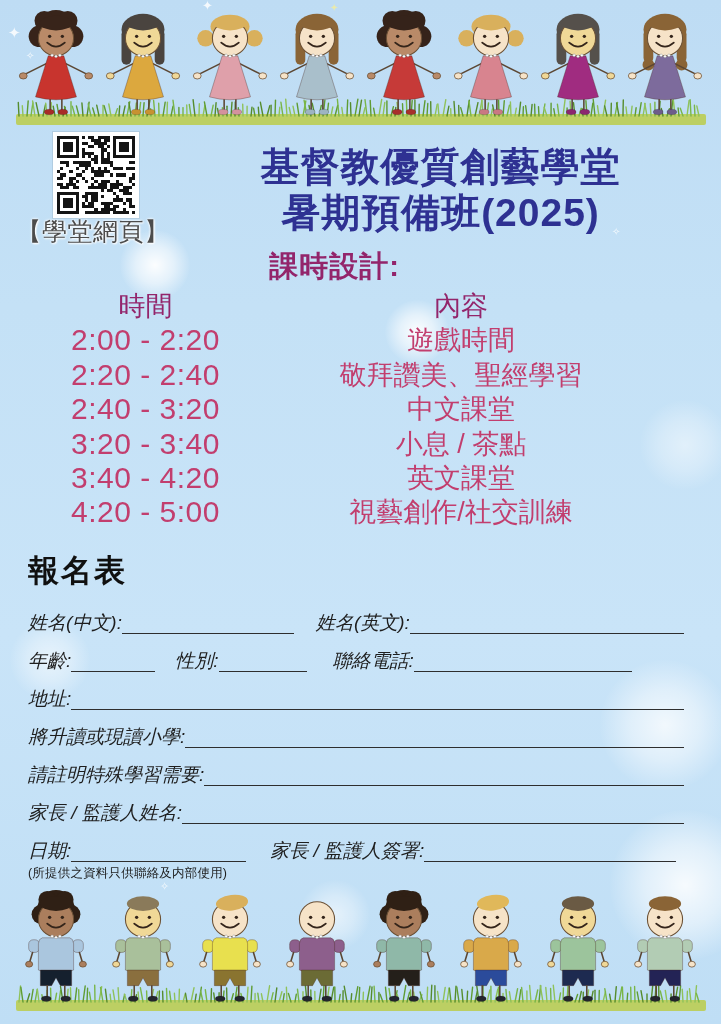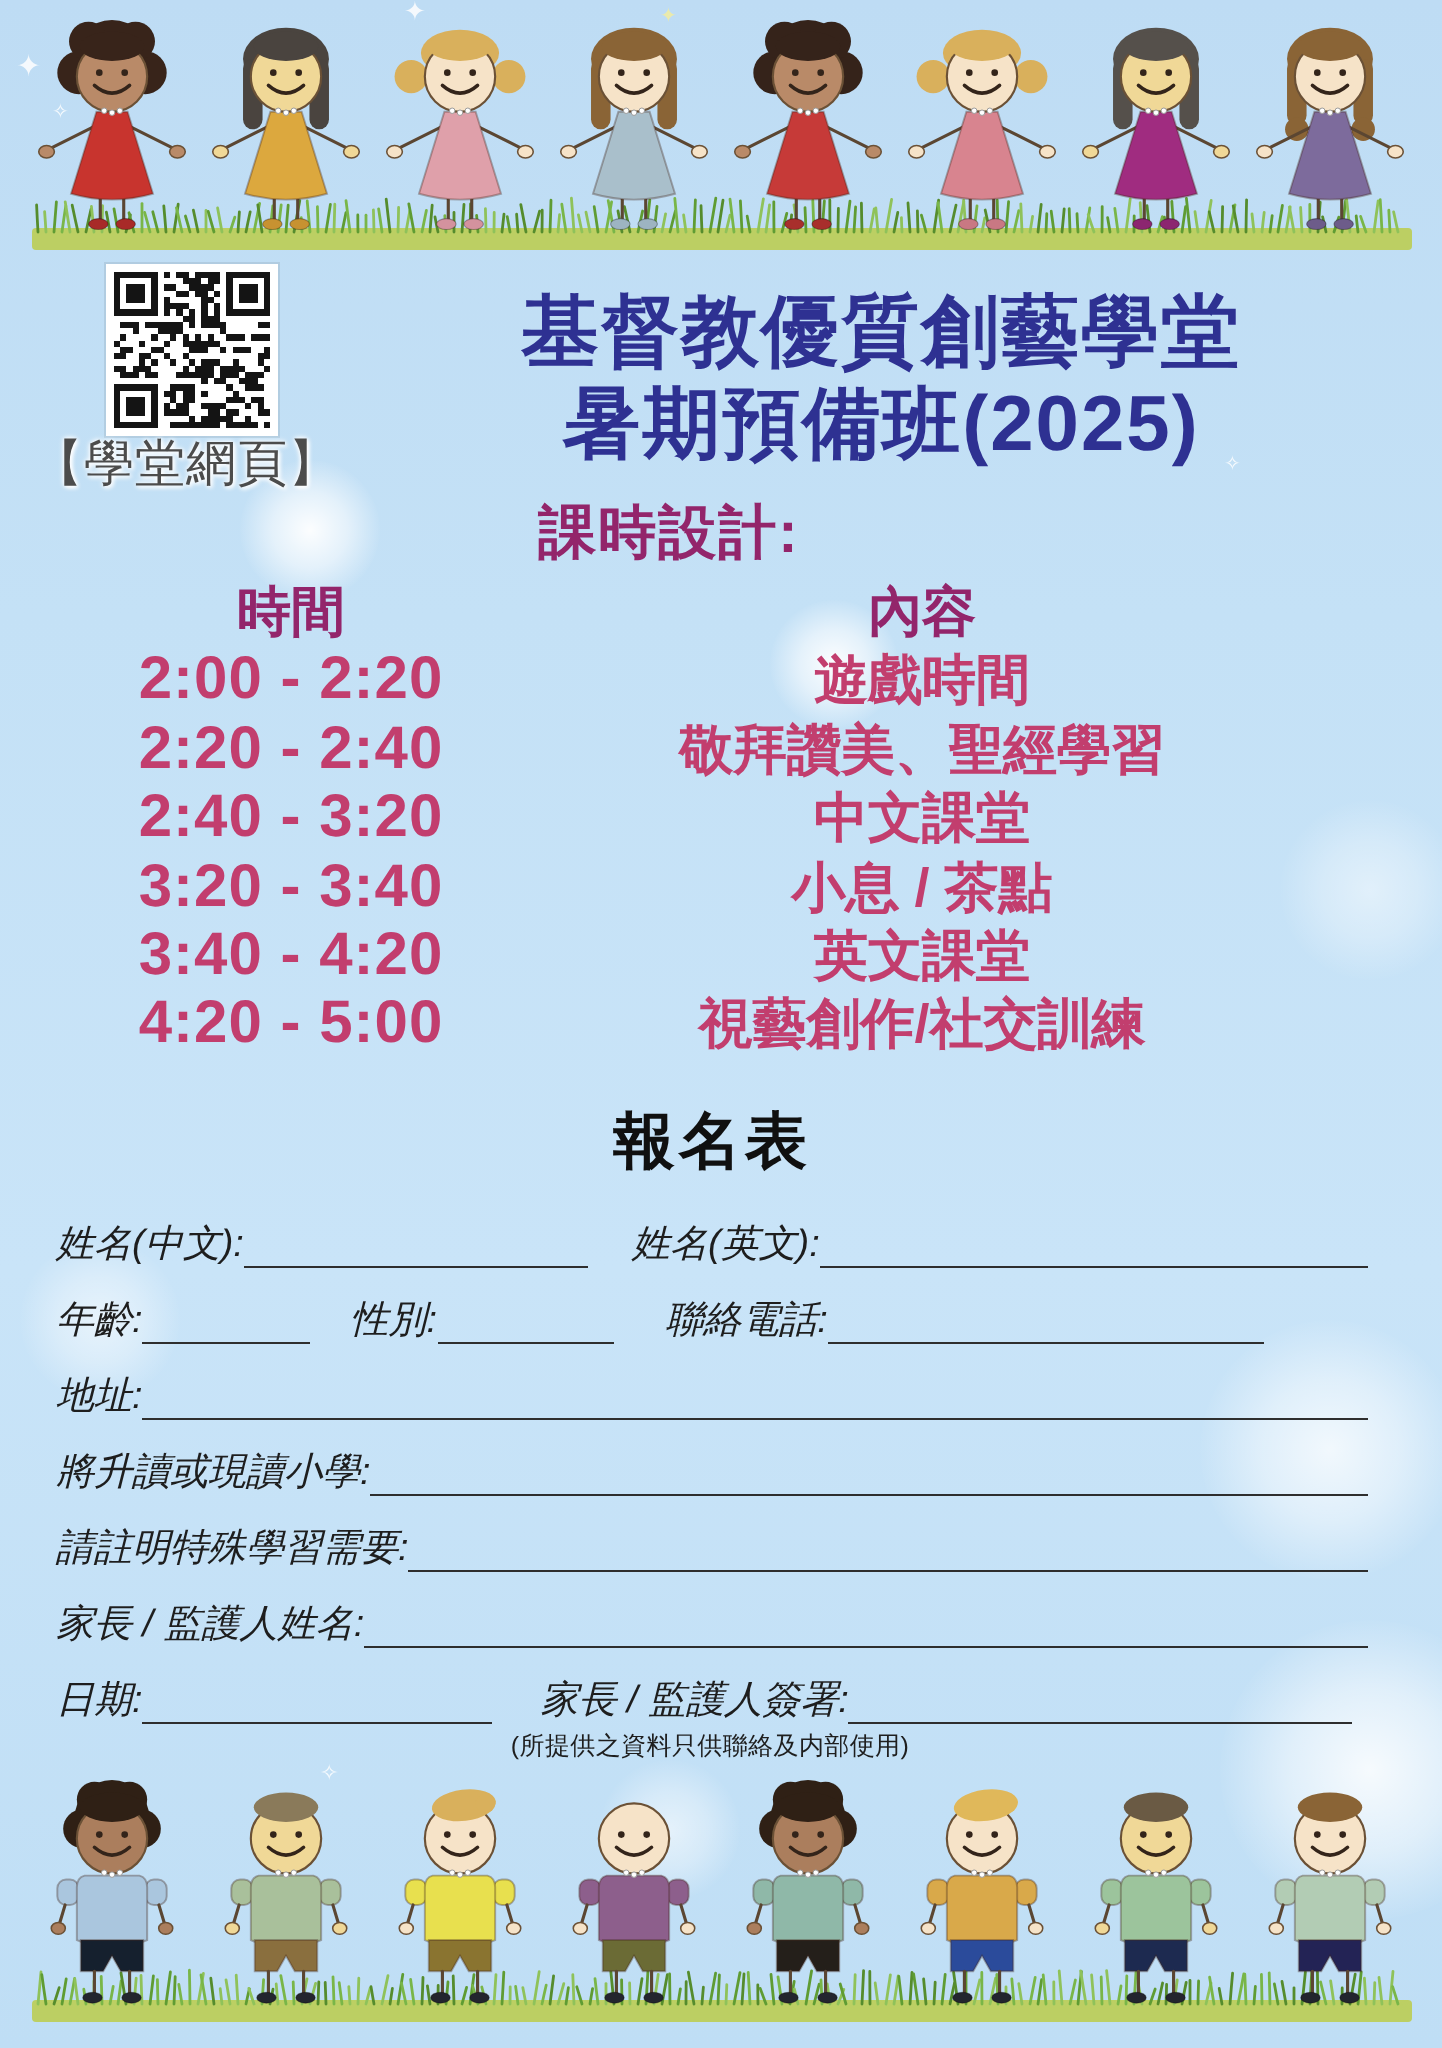--- a/index.html
+++ b/index.html
@@ -38,35 +38,35 @@
   .qr-box svg{display:block; width:78px; height:78px; shape-rendering:crispEdges;}
   .qr-label{position:absolute; left:14px; top:215px; width:158px; text-align:center;
     font-size:25px; color:#4c4c4c; letter-spacing:.5px;
     text-shadow:0 0 3px #fff, 0 0 2px #fff, 1px 1px 2px #fff;}
   .titles{position:absolute; left:160px; top:144px; width:561px; text-align:center;
     color:var(--title_navy,#2e3192); font-weight:bold; font-size:39px; line-height:46px; letter-spacing:1px;}
   
   .schedule{position:absolute; left:0; top:247px; width:669px; text-align:center;}
   .sched-heading{font-size:29px; font-weight:bold; color:var(--heading_magenta,#93256b); letter-spacing:1px;}
   .sched-grid{display:grid; grid-template-columns:235px 1fr; padding:2px 10px 0 28px;}
-  .sched-grid .cell{line-height:34.4px; font-weight:bold;}
+  .sched-grid .cell{line-height:34.4px; font-weight:normal;}
   .col-head{font-size:27px; color:var(--heading_magenta,#93256b);}
   .cell.time{font-size:30px; color:var(--schedule_pink,#c23e6e); letter-spacing:.5px;}
   .cell.content{font-size:27px; color:var(--schedule_pink,#c23e6e);}
   
   .form{position:absolute; left:28px; top:552px; width:656px; color:var(--form_text,#1e1e1e);}
-  .form-title{text-align:center; font-size:31px; line-height:38px; font-weight:bold; color:#101010; margin-bottom:20px; letter-spacing:2px;}
+  .form-title{font-size:31px; line-height:38px; font-weight:bold; color:#101010; margin-bottom:20px; letter-spacing:2px;}
   .f-row{display:flex; align-items:flex-end; height:24px; margin-bottom:14px; font-size:19px; white-space:nowrap;font-style:italic;}
   .f-label{line-height:22px;}
   .line{border-bottom:1.6px solid #2e2e2e; height:20px;}
   .w172{width:172px;} .w84{width:84px;} .w88{width:88px;} .w175{width:175px;}
   .grow{flex:1;}
   .gap22{margin-left:22px;} .gap20{margin-left:20px;} .gap26{margin-left:26px;} .gap24{margin-left:24px;margin-top:38px;}
   .mr52{margin-right:52px;} .mr8{margin-right:8px;}
-  .privacy{ text-align:center; font-size:12.5px; margin-top:-11px; padding-right:2px; letter-spacing:.2px;}
+  .privacy{ text-align:left; font-size:12.5px; margin-top:-11px; padding-right:2px; letter-spacing:.2px;}
 </style>
 </head>
 <body>
 
 <div class="page">
 
   <div class="glow g1"></div>
   <div class="glow g2"></div>
   <div class="glow g3"></div>
   <div class="glow g4"></div>

